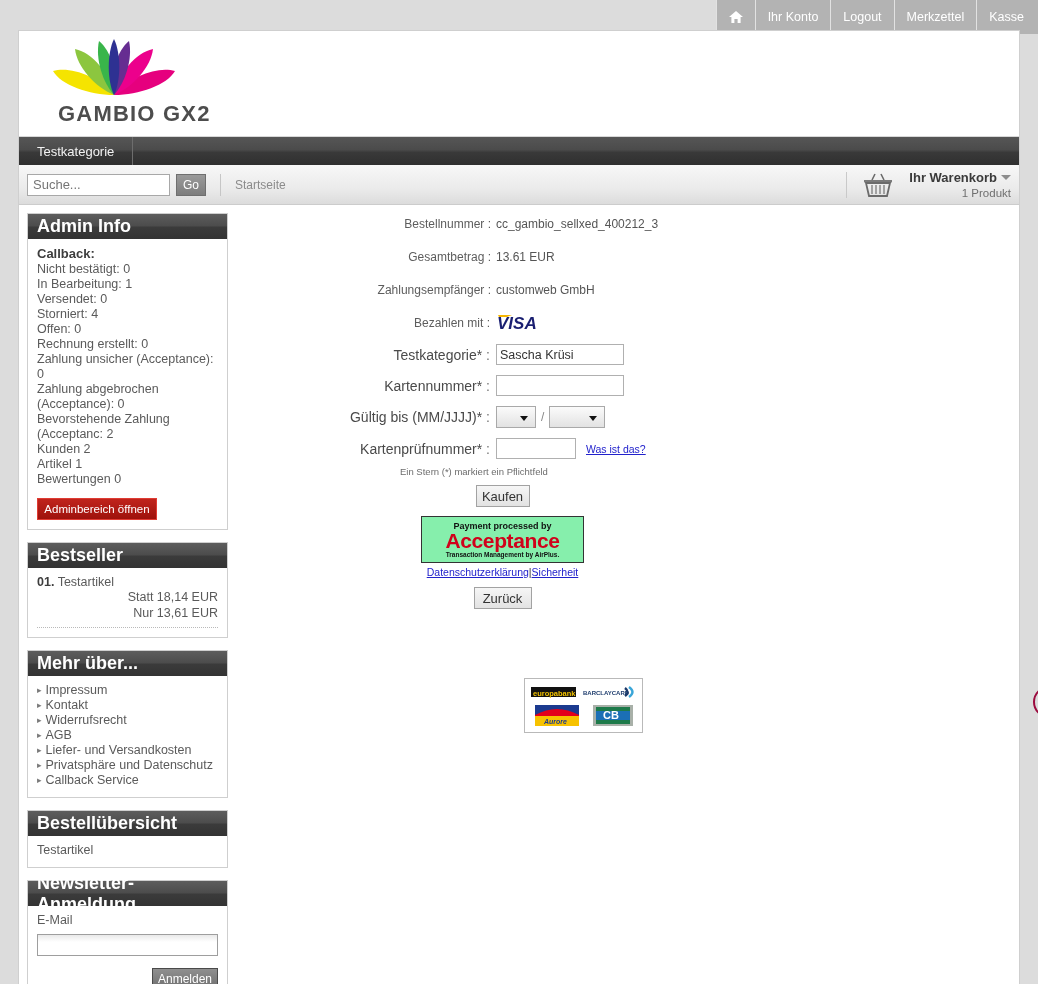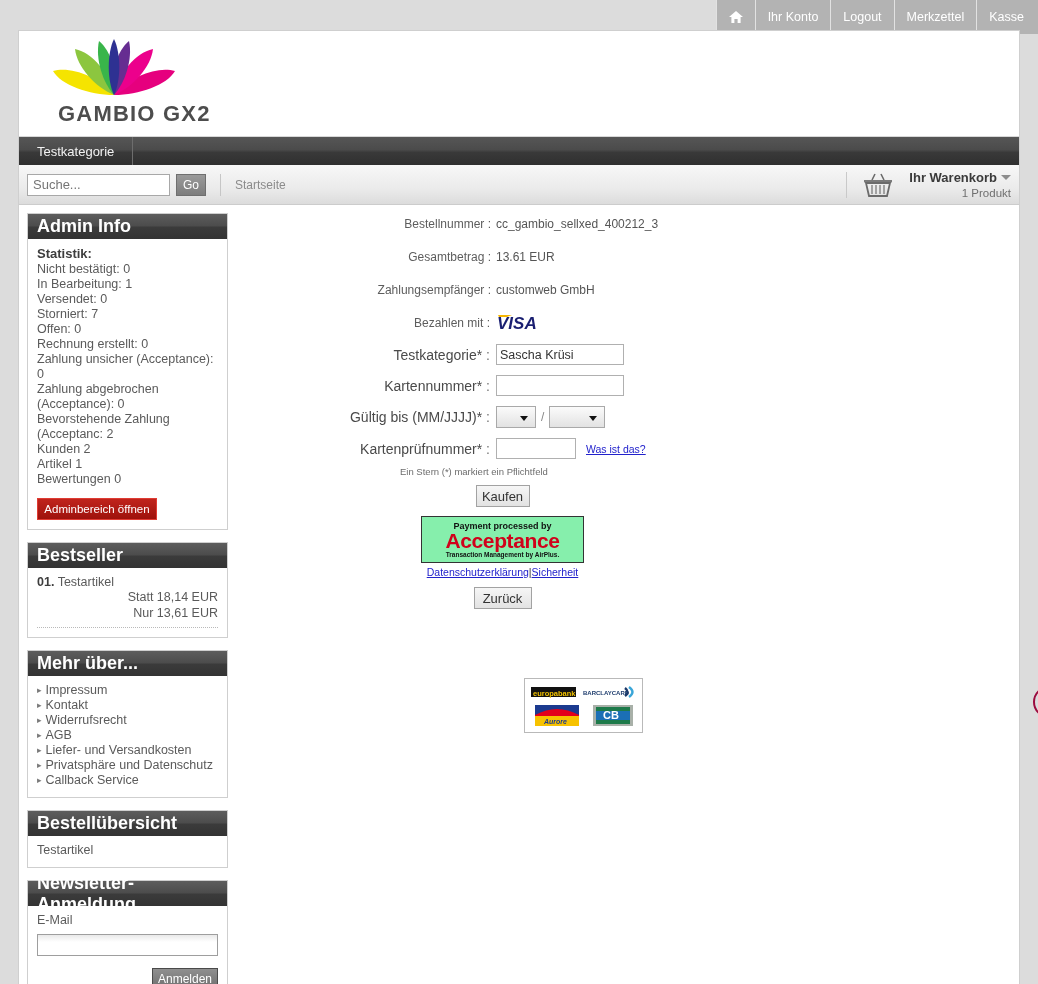--- a/index.html
+++ b/index.html
@@ -219,25 +219,25 @@
     </div>
   </div>
 
   <div class="content">
 
     <div class="sidebar">
 
       <div class="box">
         <div class="box-head">Admin Info</div>
         <div class="box-body">
-          <div class="stat-title">Statistik:</div>
+          <div class="stat-title">Callback:</div>
           <div class="stat-line">Nicht bestätigt: 0</div>
           <div class="stat-line">In Bearbeitung: 1</div>
           <div class="stat-line">Versendet: 0</div>
-          <div class="stat-line">Storniert: 7</div>
+          <div class="stat-line">Storniert: 4</div>
           <div class="stat-line">Offen: 0</div>
           <div class="stat-line">Rechnung erstellt: 0</div>
           <div class="stat-line">Zahlung unsicher (Acceptance): 0</div>
           <div class="stat-line">Zahlung abgebrochen (Acceptance): 0</div>
           <div class="stat-line">Bevorstehende Zahlung (Acceptanc: 2</div>
           <div class="stat-line">Kunden 2</div>
           <div class="stat-line">Artikel 1</div>
           <div class="stat-line">Bewertungen 0</div>
           <div class="admin-btn">Adminbereich öffnen</div>
         </div>

